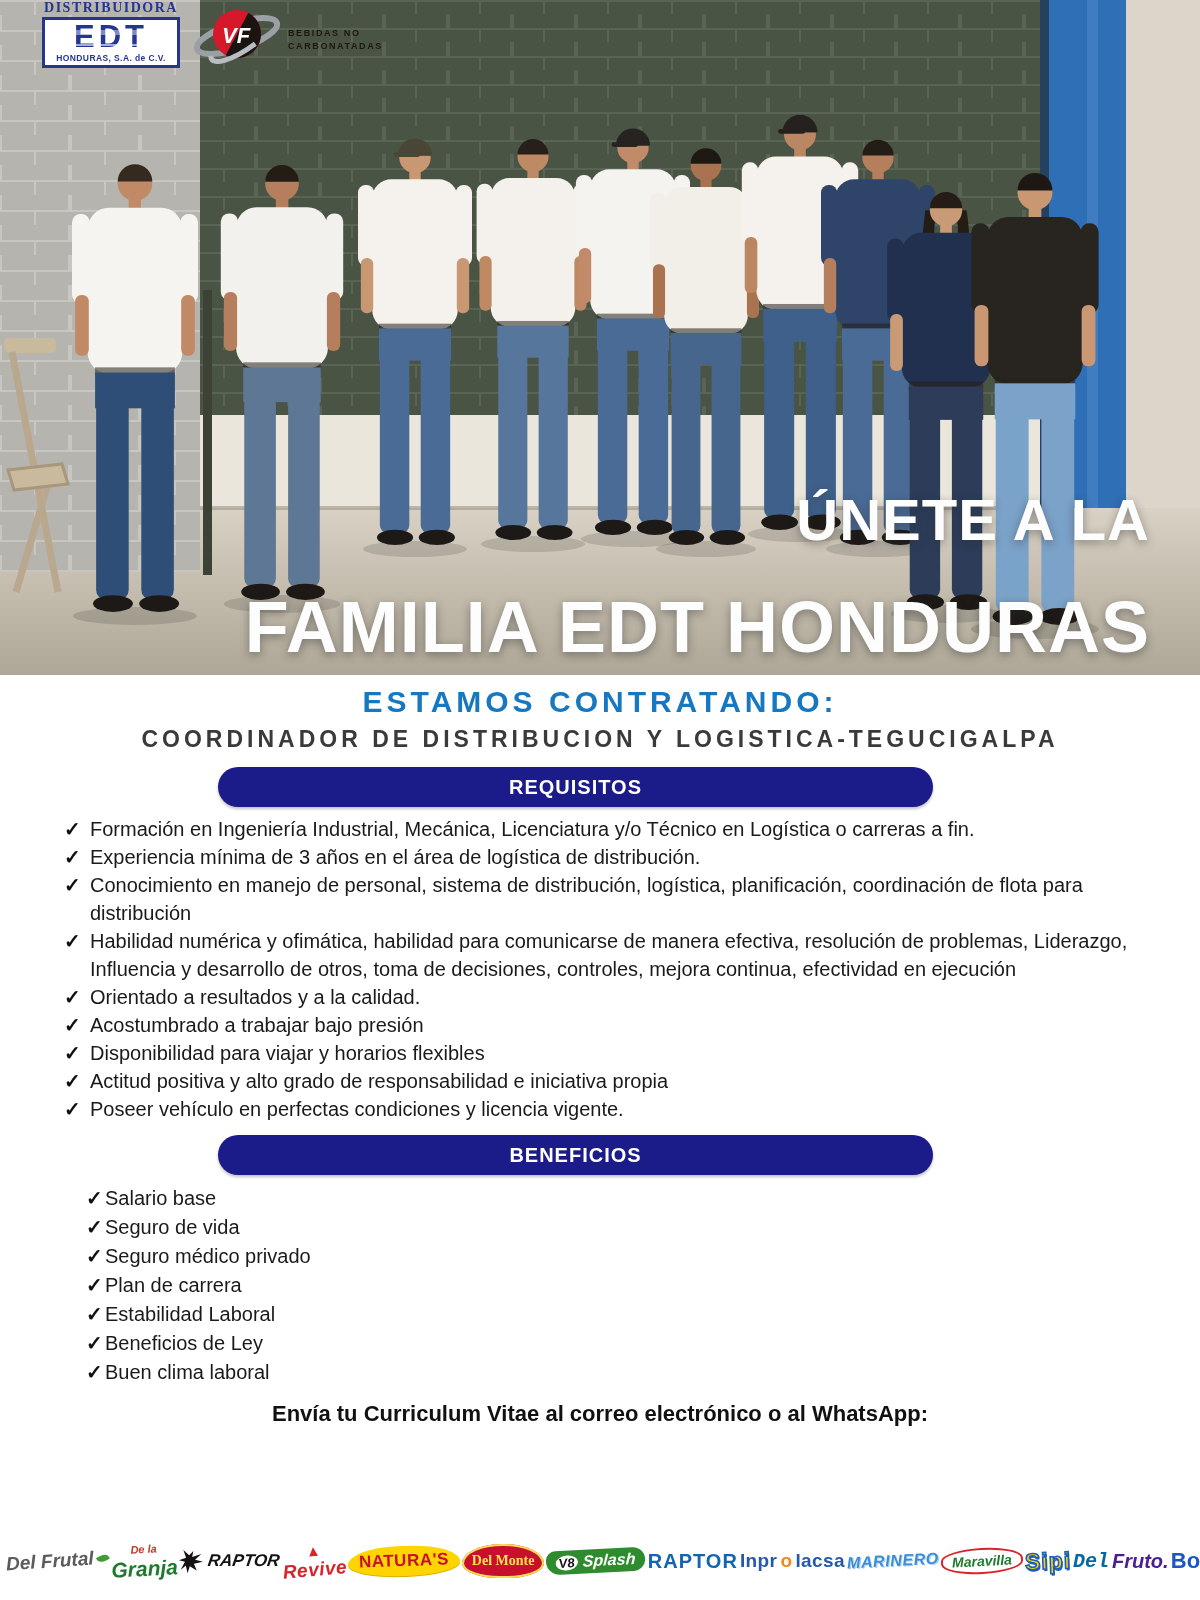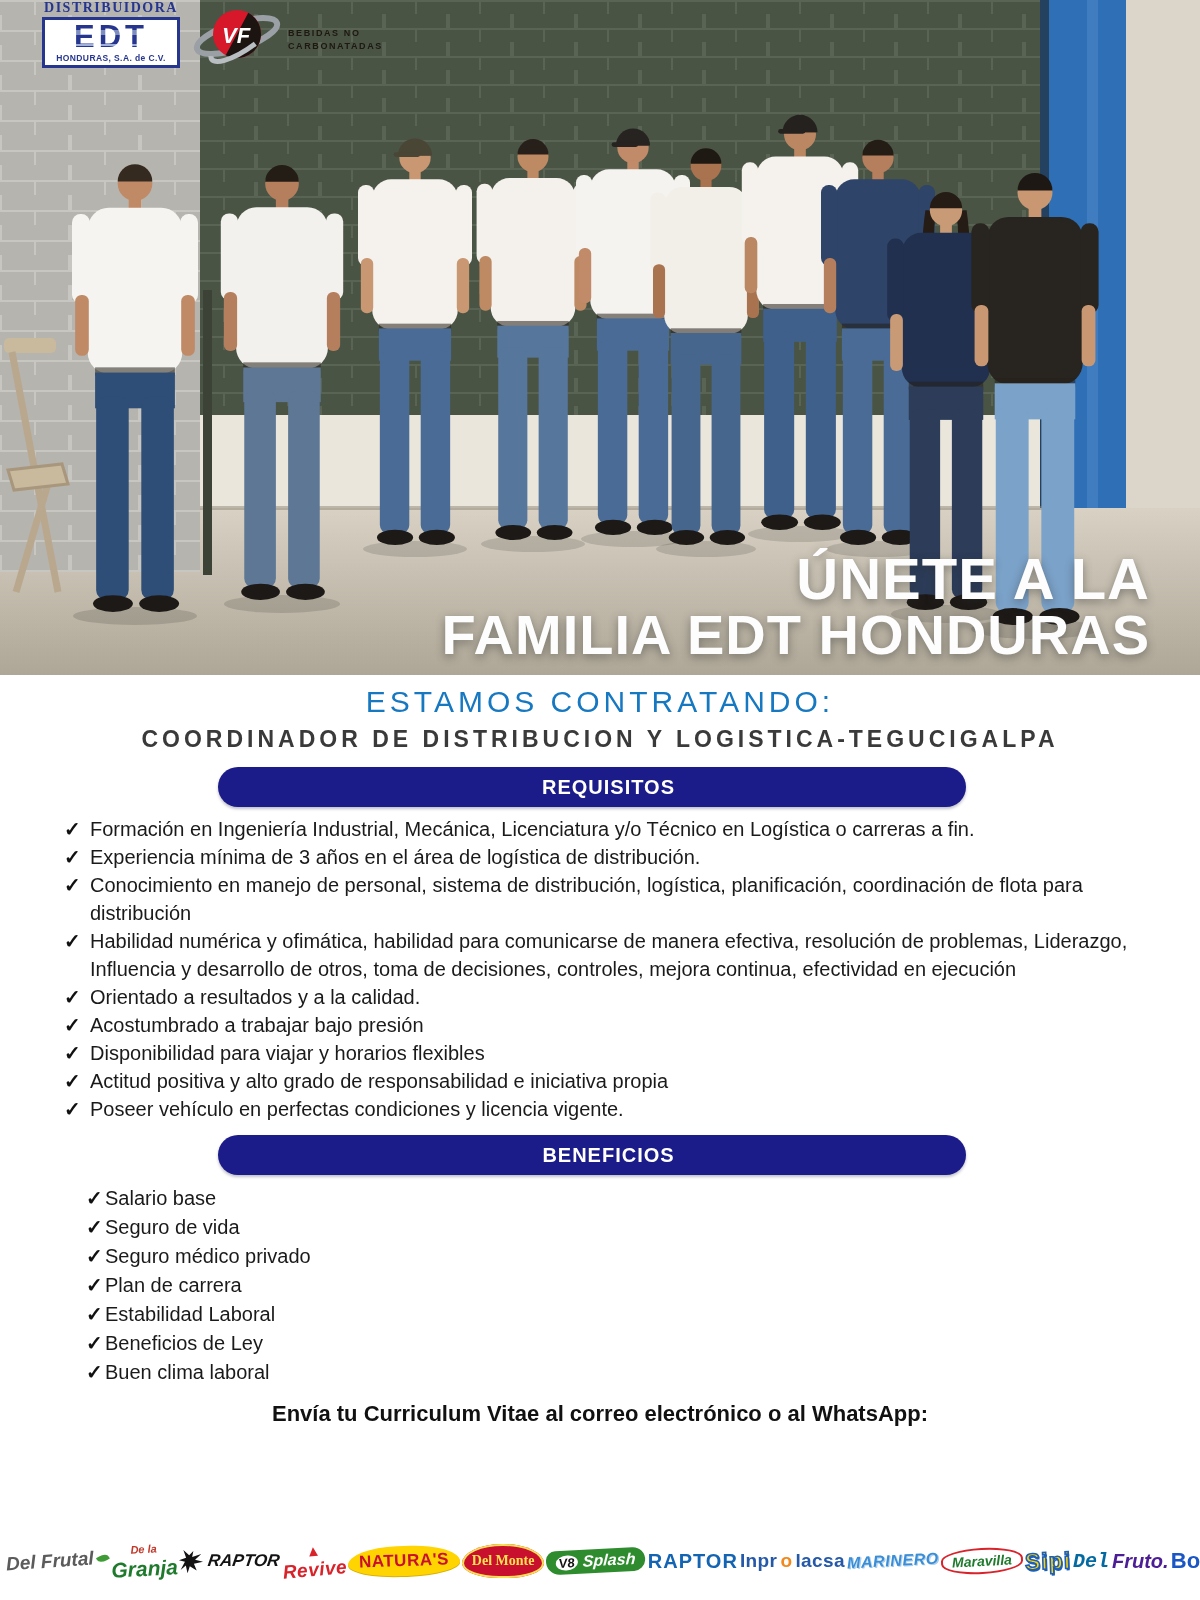--- a/index.html
+++ b/index.html
@@ -21,31 +21,31 @@
   .edt-sub{font-size:8.5px;font-weight:700;color:#26368f;letter-spacing:.4px;margin-top:1px;}
 
   
   .vf-wrap{position:absolute;left:192px;top:2px;display:flex;align-items:center;gap:4px;z-index:5;}
   .vf-tagline{font-size:9px;font-weight:800;color:#1d1812;letter-spacing:1.6px;line-height:1.5;margin-top:10px;}
 
   
   .hero{position:absolute;right:50px;bottom:12px;text-align:right;color:#fdfdfd;font-weight:800;
         line-height:.98;text-shadow:0 3px 10px rgba(45,45,45,.45);z-index:4;}
   .hero-l1{font-size:58px;letter-spacing:1px;}
-  .hero-l2{font-size:56px;letter-spacing:1px;}
+  .hero-l2{font-size:72px;letter-spacing:1px;margin-top:44px;}
 
   
   .hiring{text-align:center;margin-top:10px;}
-  .hiring-heading{color:#1778c2;font-size:30px;font-weight:400;letter-spacing:4px;}
+  .hiring-heading{color:#1778c2;font-size:30px;font-weight:700;letter-spacing:4px;}
   .hiring-position{margin-top:7px;color:#3a3a3a;font-size:23px;font-weight:800;letter-spacing:4px;}
 
   
   .pill{width:715px;height:40px;margin-left:218px;border-radius:22px;background:#1b1b8a;
         color:#ffffff;display:flex;align-items:center;justify-content:center;
-        font-size:20px;font-weight:700;letter-spacing:1px;box-shadow:0 2px 3px rgba(0,0,40,.25);padding-left:33px;}
+        font-size:20px;font-weight:700;letter-spacing:1px;box-shadow:0 2px 3px rgba(0,0,40,.25);}
   .pill-req{margin-top:14px;}
   .pill-ben{margin-top:12px;}
 
   
   ul.checklist{list-style:none;margin:8px 0 0 0;padding:0 30px 0 64px;width:1100px;
       font-size:20px;color:#1a1a1a;}
   ul.checklist li{position:relative;padding-left:26px;line-height:28px;margin:0;}
   ul.checklist .chk{position:absolute;left:0;top:0;font-weight:700;color:#111;}
   ul.benefits{padding-left:86px;margin-top:9px;width:900px;}
   ul.benefits li{padding-left:19px;line-height:29px;}

